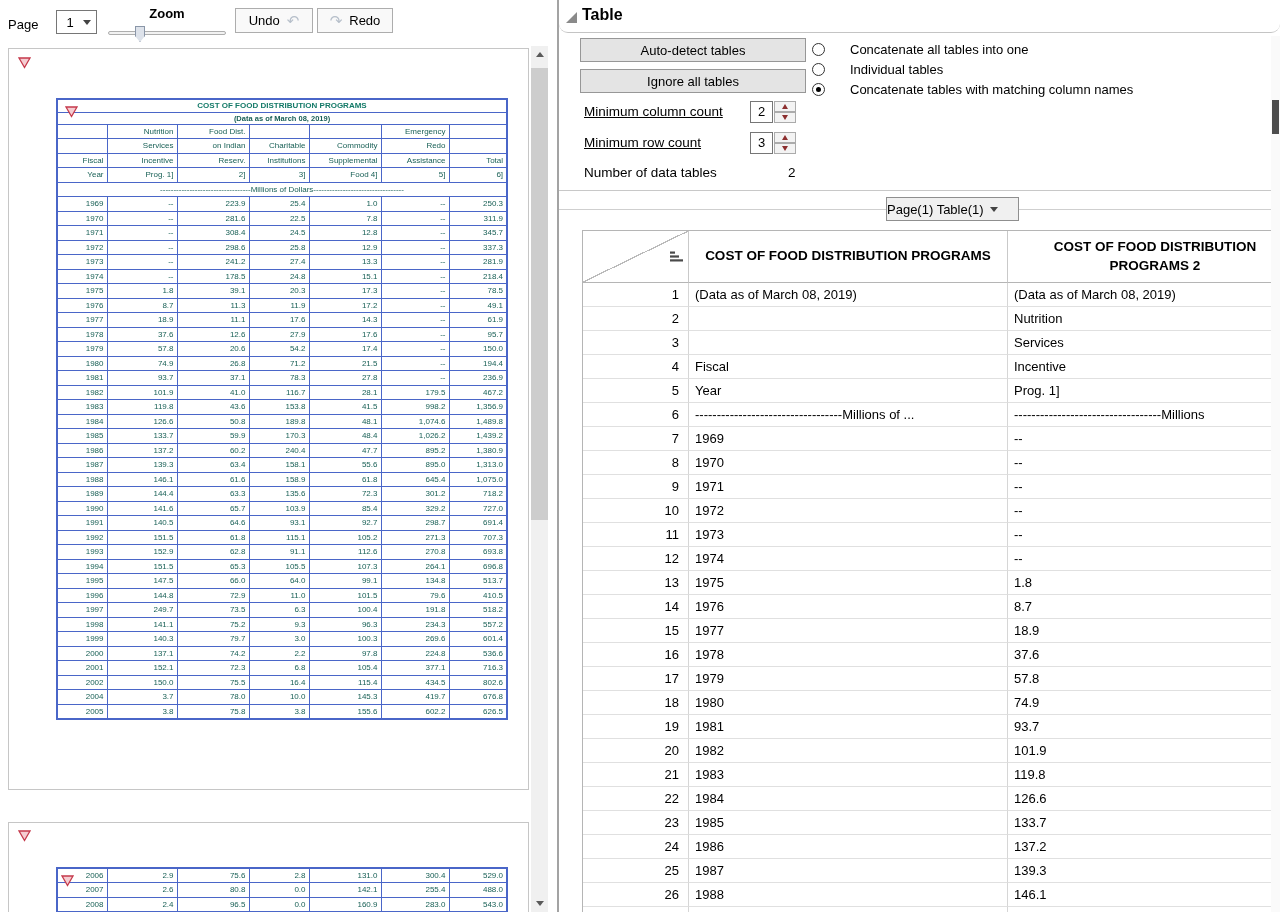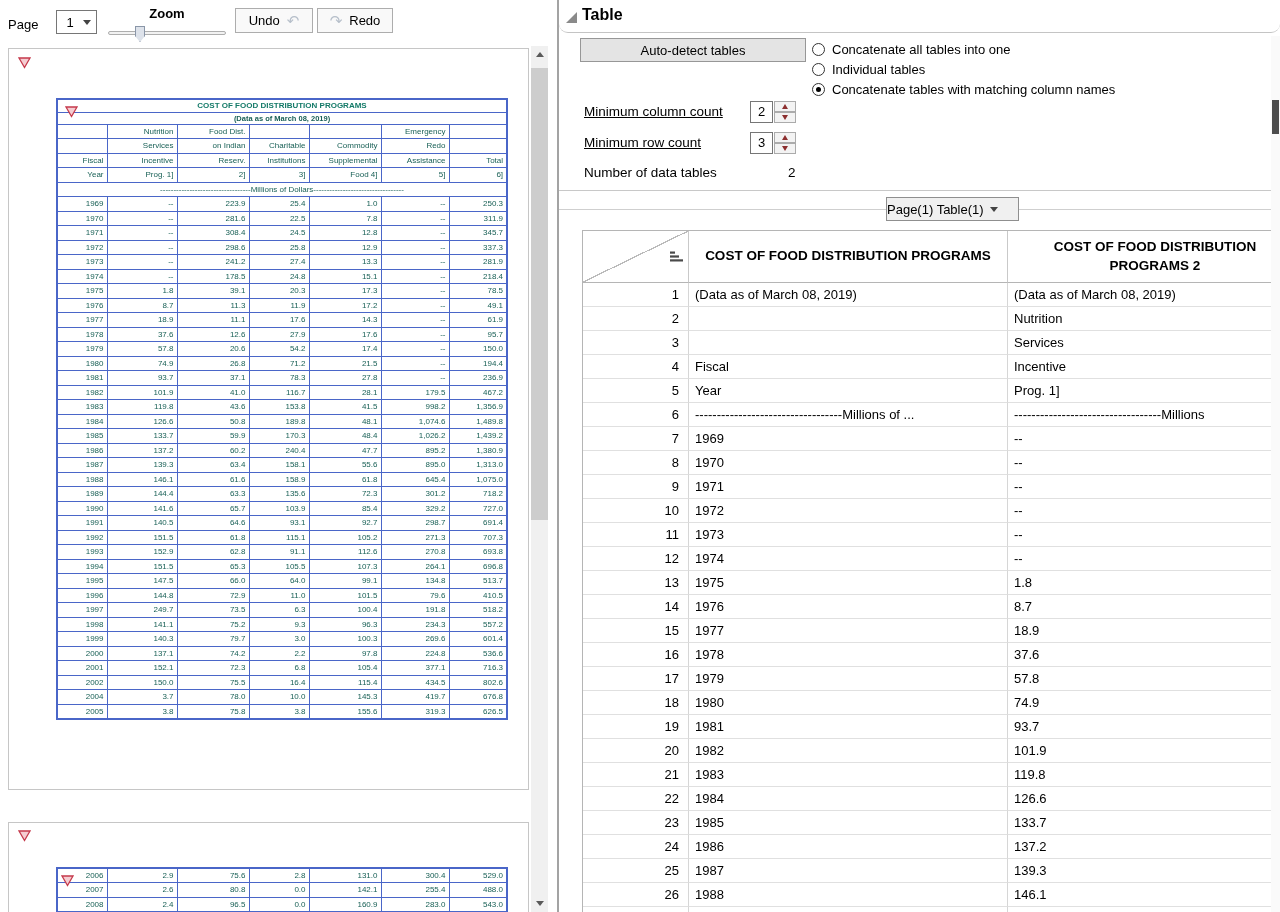--- a/index.html
+++ b/index.html
@@ -50,21 +50,21 @@
   
   .right-pane { position:relative; flex:1; height:912px; background:#fff; border-left:2px solid #a3a3a3; overflow:hidden; }
   .rp-header { position:absolute; top:0; left:0; right:0; height:33px; border-bottom:1px solid #c4c4c4; background:#fff;border-radius:9px; }
   .outline-tri { position:absolute; left:7px; top:12px; width:0; height:0; border-left:11px solid transparent; border-bottom:11px solid #8a8a8a; }
   .rp-title { position:absolute; left:23px; top:6px; font-size:16px; font-weight:bold; }
 
   .cmd-btn { position:absolute; left:21px; width:226px; height:24px; background:var(--button-face,#e4e4e4); border:1px solid #979797; font-size:13px; font-family:inherit; cursor:default; }
   #auto-detect-btn { top:38px; } #ignore-all-btn { top:69px; }
 
   #radio-group { position:absolute; left:253px; top:0; }
-  .radio-item { position:absolute; left:0; height:16px; display:flex; align-items:center; gap:7px; font-size:13px; white-space:nowrap; }
+  .radio-item { position:absolute; left:0; height:16px; display:flex; align-items:center; gap:25px; font-size:13px; white-space:nowrap; }
   .radio-circle { width:13px; height:13px; border:1px solid #333; border-radius:50%; background:#fff; position:relative; flex:0 0 13px; }
   .radio-circle.sel::after { content:""; position:absolute; left:3px; top:3px; width:5px; height:5px; border-radius:50%; background:#000; }
 
   .spin-label { position:absolute; left:25px; font-size:13.5px;text-decoration:underline; }
   .spin-box { position:absolute; left:191px; width:23px; height:22px; border:1px solid #767676; background:#fff; font-size:13px; text-align:center; line-height:20px; }
   .spin-arrows { position:absolute; left:215px; width:22px; height:22px; }
   .spin-half { position:absolute; left:0; width:22px; height:11px; border:1px solid #ababab; background:#f3f3f3; display:flex; align-items:center; justify-content:center; }
   .spin-up { top:0; } .spin-dn { top:11px; }
   .sa-up { width:0; height:0; border-left:3.5px solid transparent; border-right:3.5px solid transparent; border-bottom:5px solid var(--spin-arrow,#8c2f2f); }
   .sa-dn { width:0; height:0; border-left:3.5px solid transparent; border-right:3.5px solid transparent; border-top:5px solid var(--spin-arrow,#8c2f2f); }
@@ -504,21 +504,21 @@
                 <td>145.3</td>
                 <td>419.7</td>
                 <td>676.8</td>
               </tr>
               <tr>
                 <td>2005</td>
                 <td>3.8</td>
                 <td>75.8</td>
                 <td>3.8</td>
                 <td>155.6</td>
-                <td>319.3</td>
+                <td>602.2</td>
                 <td>626.5</td>
               </tr>
             </tbody>
         </table>
       </div>
 
       <div class="pdf-page" id="page-2">
         <div class="hotspot" style="left:9px;top:5px;">
           <svg width="13" height="12" viewBox="0 0 13 12">
               <path d="M1 1 L12 1 L6.5 10.5 Z" fill="#f5cdd2" stroke="#c5394b" stroke-width="1.3"></path>
@@ -583,20 +583,21 @@
     </div>
   </div>
 
   <div class="right-pane">
     <div class="rp-header">
       <span class="outline-tri"></span>
       <span class="rp-title">Table</span>
     </div>
 
     <button class="cmd-btn" id="auto-detect-btn">Auto-detect tables</button>
+    <button class="cmd-btn" id="ignore-all-btn">Ignore all tables</button>
 
     <div id="radio-group">
         <div class="radio-item" style="top: 41px;">
           <span class="radio-circle"></span>
           <span>Concatenate all tables into one</span>
         </div>
         <div class="radio-item" style="top: 61px;">
           <span class="radio-circle"></span>
           <span>Individual tables</span>
         </div>

